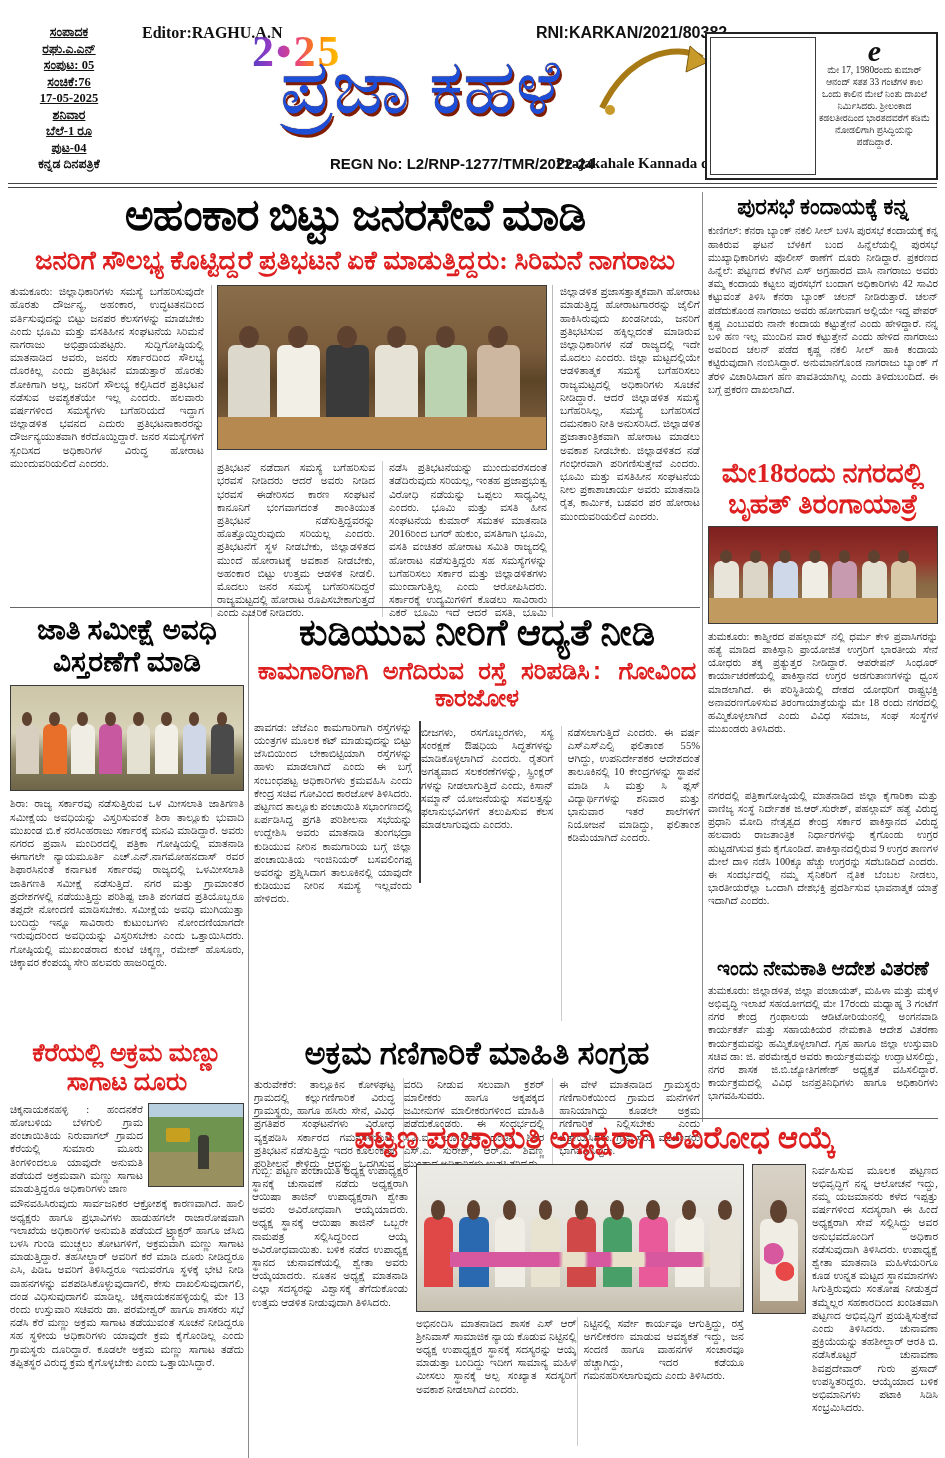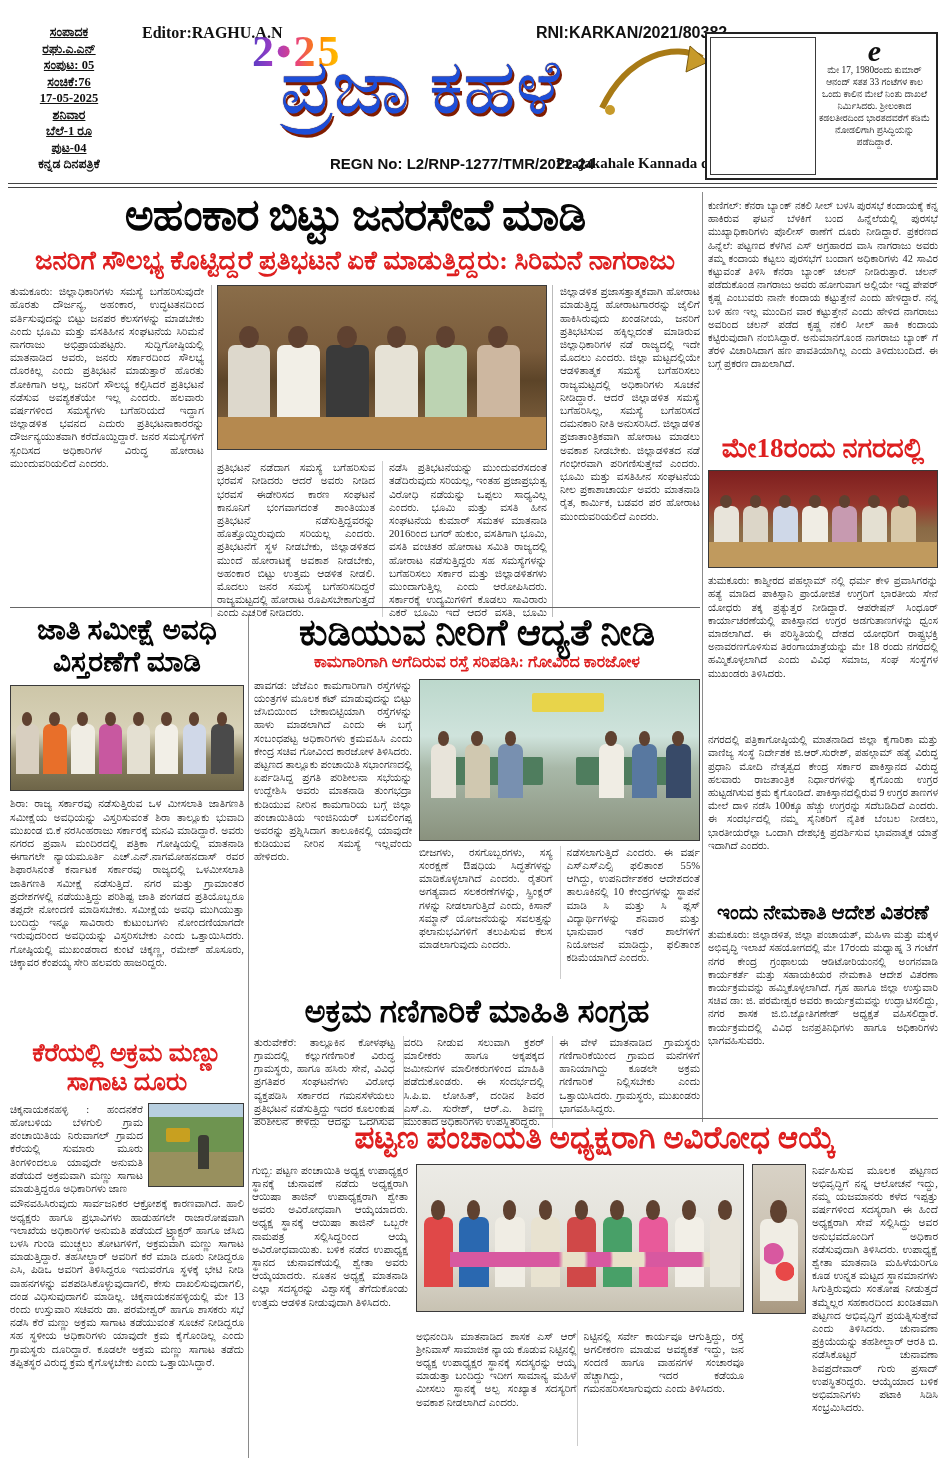--- a/index.html
+++ b/index.html
@@ -95,23 +95,25 @@
         </div>
       </div>
       <div class="bt" style="flex:1;height:332px;">ಜಿಲ್ಲಾಡಳಿತ ಪ್ರಜಾಸತ್ತಾತ್ಮಕವಾಗಿ ಹೋರಾಟ ಮಾಡುತ್ತಿದ್ದ ಹೋರಾಟಗಾರರನ್ನು ಜೈಲಿಗೆ ಹಾಕಿಸಿರುವುದು ಖಂಡನೀಯ, ಜನರಿಗೆ ಪ್ರತಿಭಟಿಸುವ ಹಕ್ಕಿಲ್ಲದಂತೆ ಮಾಡಿರುವ ಜಿಲ್ಲಾಧಿಕಾರಿಗಳ ನಡೆ ರಾಜ್ಯದಲ್ಲಿ ಇದೇ ಮೊದಲು ಎಂದರು. ಜಿಲ್ಲಾ ಮಟ್ಟದಲ್ಲಿಯೇ ಆಡಳಿತಾತ್ಮಕ ಸಮಸ್ಯೆ ಬಗೆಹರಿಸಲು ರಾಜ್ಯಮಟ್ಟದಲ್ಲಿ ಅಧಿಕಾರಿಗಳು ಸೂಚನೆ ನೀಡಿದ್ದಾರೆ. ಆದರೆ ಜಿಲ್ಲಾಡಳಿತ ಸಮಸ್ಯೆ ಬಗೆಹರಿಸಿಲ್ಲ, ಸಮಸ್ಯೆ ಬಗೆಹರಿಸದೆ ದಮನಕಾರಿ ನೀತಿ ಅನುಸರಿಸಿದೆ. ಜಿಲ್ಲಾಡಳಿತ ಪ್ರಜಾತಾಂತ್ರಿಕವಾಗಿ ಹೋರಾಟ ಮಾಡಲು ಅವಕಾಶ ನೀಡಬೇಕು. ಜಿಲ್ಲಾಡಳಿತದ ನಡೆ ಗಂಭೀರವಾಗಿ ಪರಿಗಣಿಸುತ್ತೇವೆ ಎಂದರು. ಭೂಮಿ ಮತ್ತು ವಸತಿಹೀನ ಸಂಘಟನೆಯ ನೀಲ ಪ್ರಕಾಶಾಚಾರ್ಯ ಅವರು ಮಾತನಾಡಿ ರೈತ, ಕಾರ್ಮಿಕ, ಬಡವರ ಪರ ಹೋರಾಟ ಮುಂದುವರಿಯಲಿದೆ ಎಂದರು.</div>
     </div>
   </div>
 
   <div class="hrule" style="left:10px;top:607px;width:690px;"></div>
   <div class="vrule" style="left:702px;top:192px;height:930px;"></div>
 
   <div class="abs" style="left:708px;top:194px;width:230px;">
+    <div class="hd-black" style="font-size:22px;line-height:1.15;">ಪುರಸಭೆ ಕಂದಾಯಕ್ಕೆ ಕನ್ನ</div>
     <div class="bt" style="height:222px;margin-top:5px;font-size:10.3px;">ಕುಣಿಗಲ್: ಕೆನರಾ ಬ್ಯಾಂಕ್ ನಕಲಿ ಸೀಲ್ ಬಳಸಿ ಪುರಸಭೆ ಕಂದಾಯಕ್ಕೆ ಕನ್ನ ಹಾಕಿರುವ ಘಟನೆ ಬೆಳಕಿಗೆ ಬಂದ ಹಿನ್ನೆಲೆಯಲ್ಲಿ ಪುರಸಭೆ ಮುಖ್ಯಾಧಿಕಾರಿಗಳು ಪೊಲೀಸ್ ಠಾಣೆಗೆ ದೂರು ನೀಡಿದ್ದಾರೆ. ಪ್ರಕರಣದ ಹಿನ್ನೆಲೆ: ಪಟ್ಟಣದ ಕೆಳಗಿನ ಎಸ್ ಅಗ್ರಹಾರದ ವಾಸಿ ನಾಗರಾಜು ಅವರು ತಮ್ಮ ಕಂದಾಯ ಕಟ್ಟಲು ಪುರಸಭೆಗೆ ಬಂದಾಗ ಅಧಿಕಾರಿಗಳು 42 ಸಾವಿರ ಕಟ್ಟುವಂತೆ ತಿಳಿಸಿ ಕೆನರಾ ಬ್ಯಾಂಕ್ ಚಲನ್ ನೀಡಿರುತ್ತಾರೆ. ಚಲನ್ ಪಡೆದುಕೊಂಡ ನಾಗರಾಜು ಅವರು ಹೋಗುವಾಗ ಅಲ್ಲಿಯೇ ಇದ್ದ ಪೇಪರ್ ಕೃಷ್ಣ ಎಂಬುವರು ನಾನೇ ಕಂದಾಯ ಕಟ್ಟುತ್ತೇನೆ ಎಂದು ಹೇಳಿದ್ದಾರೆ. ನನ್ನ ಬಳಿ ಹಣ ಇಲ್ಲ ಮುಂದಿನ ವಾರ ಕಟ್ಟುತ್ತೇನೆ ಎಂದು ಹೇಳಿದ ನಾಗರಾಜು ಅವರಿಂದ ಚಲನ್ ಪಡೆದ ಕೃಷ್ಣ ನಕಲಿ ಸೀಲ್ ಹಾಕಿ ಕಂದಾಯ ಕಟ್ಟಿರುವುದಾಗಿ ನಂಬಿಸಿದ್ದಾರೆ. ಅನುಮಾನಗೊಂಡ ನಾಗರಾಜು ಬ್ಯಾಂಕ್ ಗೆ ತೆರಳಿ ವಿಚಾರಿಸಿದಾಗ ಹಣ ಪಾವತಿಯಾಗಿಲ್ಲ ಎಂದು ತಿಳಿದುಬಂದಿದೆ. ಈ ಬಗ್ಗೆ ಪ್ರಕರಣ ದಾಖಲಾಗಿದೆ.</div>
 
     <div class="hd-red" style="font-size:27px;line-height:1.12;margin-top:12px;">ಮೇ18ರಂದು ನಗರದಲ್ಲಿ</div>
+    <div class="hd-red" style="font-size:27px;line-height:1.12;">ಬೃಹತ್ ತಿರಂಗಾಯಾತ್ರೆ</div>
     <div class="photo" style="height:96px;margin:7px 0 6px 0;background:linear-gradient(180deg,#7e1f1f 0%,#96352c 34%,#8a6a45 60%,#9a7b54 100%);">
       <span class="fig" style="left:2%;width:11%;background:#e8e4da;"></span>
       <span class="fig" style="left:15%;width:11%;background:#dcd6c8;"></span>
       <span class="fig" style="left:28%;width:11%;background:#cfd8e8;"></span>
       <span class="fig" style="left:41%;width:11%;background:#f0ede4;"></span>
       <span class="fig" style="left:54%;width:11%;background:#c79ab0;"></span>
       <span class="fig" style="left:67%;width:11%;background:#e4e0d2;"></span>
       <span class="fig" style="left:80%;width:11%;background:#d8c8a8;"></span>
       <span class="tbl" style="height:26%;background:#c09a5e;"></span>
     </div>
@@ -146,24 +148,24 @@
       </div>
       <div class="bt" style="min-height:82px;">ಚಿಕ್ಕನಾಯಕನಹಳ್ಳಿ : ಹಂದನಕೆರೆ ಹೋಬಳಿಯ ಬೆಳಗುಲಿ ಗ್ರಾಮ ಪಂಚಾಯಿತಿಯ ನಿರುವಾಗಲ್ ಗ್ರಾಮದ ಕೆರೆಯಲ್ಲಿ ಸುಮಾರು ಮೂರು ತಿಂಗಳಿಂದಲೂ ಯಾವುದೇ ಅನುಮತಿ ಪಡೆಯದೆ ಅಕ್ರಮವಾಗಿ ಮಣ್ಣು ಸಾಗಾಟ ಮಾಡುತ್ತಿದ್ದರೂ ಅಧಿಕಾರಿಗಳು ಜಾಣ</div>
       <div class="bt" style="height:270px;margin-top:2px;">ಮೌನವಹಿಸಿರುವುದು ಸಾರ್ವಜನಿಕರ ಆಕ್ರೋಶಕ್ಕೆ ಕಾರಣವಾಗಿದೆ. ಹಾಲಿ ಅಧ್ಯಕ್ಷರು ಹಾಗೂ ಪ್ರಭಾವಿಗಳು ಹಾಡುಹಗಲೇ ರಾಜಾರೋಷವಾಗಿ ಇಲಾಖೆಯ ಅಧಿಕಾರಿಗಳ ಅನುಮತಿ ಪಡೆಯದೆ ಟ್ರ್ಯಾಕ್ಟರ್ ಹಾಗೂ ಜೆಸಿಬಿ ಬಳಸಿ ಗುಂಡಿ ಮುಚ್ಚಲು ತೋಟಗಳಿಗೆ, ಅಕ್ರಮವಾಗಿ ಮಣ್ಣು ಸಾಗಾಟ ಮಾಡುತ್ತಿದ್ದಾರೆ. ತಹಸೀಲ್ದಾರ್ ಅವರಿಗೆ ಕರೆ ಮಾಡಿ ದೂರು ನೀಡಿದ್ದರೂ ಎಸಿ, ಪಿಡಿಒ ಅವರಿಗೆ ತಿಳಿಸಿದ್ದರೂ ಇದುವರೆಗೂ ಸ್ಥಳಕ್ಕೆ ಭೇಟಿ ನೀಡಿ ವಾಹನಗಳನ್ನು ವಶಪಡಿಸಿಕೊಳ್ಳುವುದಾಗಲಿ, ಕೇಸು ದಾಖಲಿಸುವುದಾಗಲಿ, ದಂಡ ವಿಧಿಸುವುದಾಗಲಿ ಮಾಡಿಲ್ಲ. ಚಿಕ್ಕನಾಯಕನಹಳ್ಳಿಯಲ್ಲಿ ಮೇ 13 ರಂದು ಉಸ್ತುವಾರಿ ಸಚಿವರು ಡಾ. ಪರಮೇಶ್ವರ್ ಹಾಗೂ ಶಾಸಕರು ಸಭೆ ನಡೆಸಿ ಕೆರೆ ಮಣ್ಣು ಅಕ್ರಮ ಸಾಗಾಟ ತಡೆಯುವಂತೆ ಸೂಚನೆ ನೀಡಿದ್ದರೂ ಸಹ ಸ್ಥಳೀಯ ಅಧಿಕಾರಿಗಳು ಯಾವುದೇ ಕ್ರಮ ಕೈಗೊಂಡಿಲ್ಲ ಎಂದು ಗ್ರಾಮಸ್ಥರು ದೂರಿದ್ದಾರೆ. ಕೂಡಲೇ ಅಕ್ರಮ ಮಣ್ಣು ಸಾಗಾಟ ತಡೆದು ತಪ್ಪಿತಸ್ಥರ ವಿರುದ್ಧ ಕ್ರಮ ಕೈಗೊಳ್ಳಬೇಕು ಎಂದು ಒತ್ತಾಯಿಸಿದ್ದಾರೆ.</div>
     </div>
   </div>
 
   <div class="vrule" style="left:248px;top:614px;height:844px;"></div>
 
   <div class="abs" style="left:254px;top:614px;width:446px;">
     <div class="hd-black" style="font-size:37px;line-height:1.05;">ಕುಡಿಯುವ ನೀರಿಗೆ ಆದ್ಯತೆ ನೀಡಿ</div>
-    <div class="hd-red" style="font-size:16px;margin-top:0;">ಕಾಮಗಾರಿಗಾಗಿ ಅಗೆದಿರುವ ರಸ್ತೆ ಸರಿಪಡಿಸಿ: ಗೋವಿಂದ ಕಾರಜೋಳ</div>
+    <div class="hd-red" style="font-size:24px;margin-top:6px;font-family:Liberation Mono, monospace;">ಕಾಮಗಾರಿಗಾಗಿ ಅಗೆದಿರುವ ರಸ್ತೆ ಸರಿಪಡಿಸಿ: ಗೋವಿಂದ ಕಾರಜೋಳ</div>
     <div style="display:flex;gap:7px;margin-top:8px;height:300px;">
       <div class="bt" style="width:158px;height:300px;">ಪಾವಗಡ: ಜೆಜೆಎಂ ಕಾಮಗಾರಿಗಾಗಿ ರಸ್ತೆಗಳನ್ನು ಯಂತ್ರಗಳ ಮೂಲಕ ಕಟ್ ಮಾಡುವುದನ್ನು ಬಿಟ್ಟು ಜೆಸಿಬಿಯಿಂದ ಬೇಕಾಬಿಟ್ಟಿಯಾಗಿ ರಸ್ತೆಗಳನ್ನು ಹಾಳು ಮಾಡಲಾಗಿದೆ ಎಂದು ಈ ಬಗ್ಗೆ ಸಂಬಂಧಪಟ್ಟ ಅಧಿಕಾರಿಗಳು ಕ್ರಮವಹಿಸಿ ಎಂದು ಕೇಂದ್ರ ಸಚಿವ ಗೋವಿಂದ ಕಾರಜೋಳ ತಿಳಿಸಿದರು. ಪಟ್ಟಣದ ತಾಲ್ಲೂಕು ಪಂಚಾಯಿತಿ ಸಭಾಂಗಣದಲ್ಲಿ ಏರ್ಪಡಿಸಿದ್ದ ಪ್ರಗತಿ ಪರಿಶೀಲನಾ ಸಭೆಯನ್ನು ಉದ್ದೇಶಿಸಿ ಅವರು ಮಾತನಾಡಿ ತುಂಗಭದ್ರಾ ಕುಡಿಯುವ ನೀರಿನ ಕಾಮಗಾರಿಯ ಬಗ್ಗೆ ಜಿಲ್ಲಾ ಪಂಚಾಯಿತಿಯ ಇಂಜಿನಿಯರ್ ಬಸವಲಿಂಗಪ್ಪ ಅವರನ್ನು ಪ್ರಶ್ನಿಸಿದಾಗ ತಾಲೂಕಿನಲ್ಲಿ ಯಾವುದೇ ಕುಡಿಯುವ ನೀರಿನ ಸಮಸ್ಯೆ ಇಲ್ಲವೆಂದು ಹೇಳಿದರು.</div>
-      <div style="flex:1;display:flex;flex-direction:column;justify-content:center;">
+      <div style="flex:1;display:flex;flex-direction:row;justify-content:center;">
         <div class="photo" style="height:160px;background:linear-gradient(180deg,#bcd8cc 0%,#cfe3dc 35%,#a8b8a8 55%,#8a927e 100%);">
           <span style="position:absolute;left:6%;top:48%;width:38%;height:18%;background:#4f7d5e;border-radius:2px;"></span>
           <span style="position:absolute;left:56%;top:48%;width:38%;height:18%;background:#4f7d5e;border-radius:2px;"></span>
           <span style="position:absolute;left:40%;top:8%;width:26%;height:12%;background:#e8d44a;border-radius:2px;"></span>
           <span class="fig" style="left:4%;width:9%;bottom:26%;height:34%;background:#e8e4da;"></span>
           <span class="fig" style="left:16%;width:9%;bottom:26%;height:34%;background:#d0c8b0;"></span>
           <span class="fig" style="left:28%;width:9%;bottom:26%;height:34%;background:#7890b0;"></span>
           <span class="fig" style="left:64%;width:9%;bottom:26%;height:34%;background:#f0ede4;"></span>
           <span class="fig" style="left:76%;width:9%;bottom:26%;height:34%;background:#5878a0;"></span>
           <span class="fig" style="left:88%;width:9%;bottom:26%;height:34%;background:#384a68;"></span>
@@ -201,21 +203,21 @@
           <span class="fig" style="left:79%;width:9%;background:#f2efe7;"></span>
           <span class="fig" style="left:90%;width:9%;background:#e8e4da;"></span>
           <span style="position:absolute;left:10%;bottom:30%;width:80%;height:10%;background:
             radial-gradient(circle at 6% 50%, #d858a0 0 38%, transparent 40%),
             radial-gradient(circle at 22% 50%, #e8e0c8 0 38%, transparent 40%),
             radial-gradient(circle at 38% 50%, #d858a0 0 38%, transparent 40%),
             radial-gradient(circle at 54% 50%, #e8e0c8 0 38%, transparent 40%),
             radial-gradient(circle at 70% 50%, #d858a0 0 38%, transparent 40%),
             radial-gradient(circle at 86% 50%, #e8e0c8 0 38%, transparent 40%);"></span>
         </div>
-        <div style="display:flex;flex:1;margin-top:18px;">
+        <div style="display:flex;flex:1;margin-top:5px;">
           <div class="bt" style="flex:1;">ಅಭಿನಂದಿಸಿ ಮಾತನಾಡಿದ ಶಾಸಕ ಎಸ್ ಆರ್ ಶ್ರೀನಿವಾಸ್ ಸಾಮಾಜಿಕ ನ್ಯಾಯ ಕೊಡುವ ನಿಟ್ಟಿನಲ್ಲಿ ಅಧ್ಯಕ್ಷ ಉಪಾಧ್ಯಕ್ಷರ ಸ್ಥಾನಕ್ಕೆ ಸದಸ್ಯರನ್ನು ಆಯ್ಕೆ ಮಾಡುತ್ತಾ ಬಂದಿದ್ದು ಇದೀಗ ಸಾಮಾನ್ಯ ಮಹಿಳೆ ಮೀಸಲು ಸ್ಥಾನಕ್ಕೆ ಅಲ್ಪ ಸಂಖ್ಯಾತ ಸದಸ್ಯರಿಗೆ ಅವಕಾಶ ನೀಡಲಾಗಿದೆ ಎಂದರು.</div>
           <div class="bt" style="flex:1;border-left:1px solid #ccc;padding-left:6px;">ನಿಟ್ಟಿನಲ್ಲಿ ಸರ್ವೇ ಕಾರ್ಯವೂ ಆಗುತ್ತಿದ್ದು, ರಸ್ತೆ ಅಗಲೀಕರಣ ಮಾಡುವ ಅವಶ್ಯಕತೆ ಇದ್ದು, ಜನ ಸಂದಣಿ ಹಾಗೂ ವಾಹನಗಳ ಸಂಚಾರವೂ ಹೆಚ್ಚಾಗಿದ್ದು, ಇದರ ಕಡೆಯೂ ಗಮನಹರಿಸಲಾಗುವುದು ಎಂದು ತಿಳಿಸಿದರು.</div>
         </div>
       </div>
       <div style="flex:1;overflow:hidden;">
         <div class="photo" style="float:left;width:52px;height:148px;margin:0 6px 3px 0;background:linear-gradient(180deg,#d8d2c6 0%,#c8beae 60%,#a89880 100%);">
           <span class="fig" style="left:14%;width:72%;height:55%;bottom:8%;background:#f0ede4;"></span>
           <span style="position:absolute;left:22%;bottom:12%;width:56%;height:40%;background:radial-gradient(circle at 30% 30%,#d858a0 0 22%,transparent 24%),radial-gradient(circle at 70% 60%,#e84848 0 22%,transparent 24%);"></span>
         </div>
         <div class="bt" style="height:282px;">ನಿರ್ವಹಿಸುವ ಮೂಲಕ ಪಟ್ಟಣದ ಅಭಿವೃದ್ಧಿಗೆ ನನ್ನ ಆಲೋಚನೆ ಇದ್ದು, ನಮ್ಮ ಯಜಮಾನರು ಕಳೆದ ಇಪ್ಪತ್ತು ವರ್ಷಗಳಿಂದ ಸದಸ್ಯರಾಗಿ ಈ ಹಿಂದೆ ಅಧ್ಯಕ್ಷರಾಗಿ ಸೇವೆ ಸಲ್ಲಿಸಿದ್ದು ಅವರ ಅನುಭವದೊಂದಿಗೆ ಅಧಿಕಾರ ನಡೆಸುವುದಾಗಿ ತಿಳಿಸಿದರು. ಉಪಾಧ್ಯಕ್ಷೆ ಶ್ವೇತಾ ಮಾತನಾಡಿ ಮಹಿಳೆಯರಿಗೂ ಕೂಡ ಉನ್ನತ ಮಟ್ಟದ ಸ್ಥಾನಮಾನಗಳು ಸಿಗುತ್ತಿರುವುದು ಸಂತೋಷ ನೀಡುತ್ತದೆ ತಮ್ಮೆಲ್ಲರ ಸಹಕಾರದಿಂದ ಖಂಡಿತವಾಗಿ ಪಟ್ಟಣದ ಅಭಿವೃದ್ಧಿಗೆ ಪ್ರಯತ್ನಿಸುತ್ತೇವೆ ಎಂದು ತಿಳಿಸಿದರು. ಚುನಾವಣಾ ಪ್ರಕ್ರಿಯೆಯನ್ನು ತಹಶೀಲ್ದಾರ್ ಆರತಿ ಬಿ. ನಡೆಸಿಕೊಟ್ಟರೆ ಚುನಾವಣಾ ಶಿವಪ್ರದೇವಾರ್ ಗುರು ಪ್ರಸಾದ್ ಉಪಸ್ಥಿತರಿದ್ದರು. ಆಯ್ಕೆಯಾದ ಬಳಿಕ ಅಭಿಮಾನಿಗಳು ಪಟಾಕಿ ಸಿಡಿಸಿ ಸಂಭ್ರಮಿಸಿದರು.</div>

